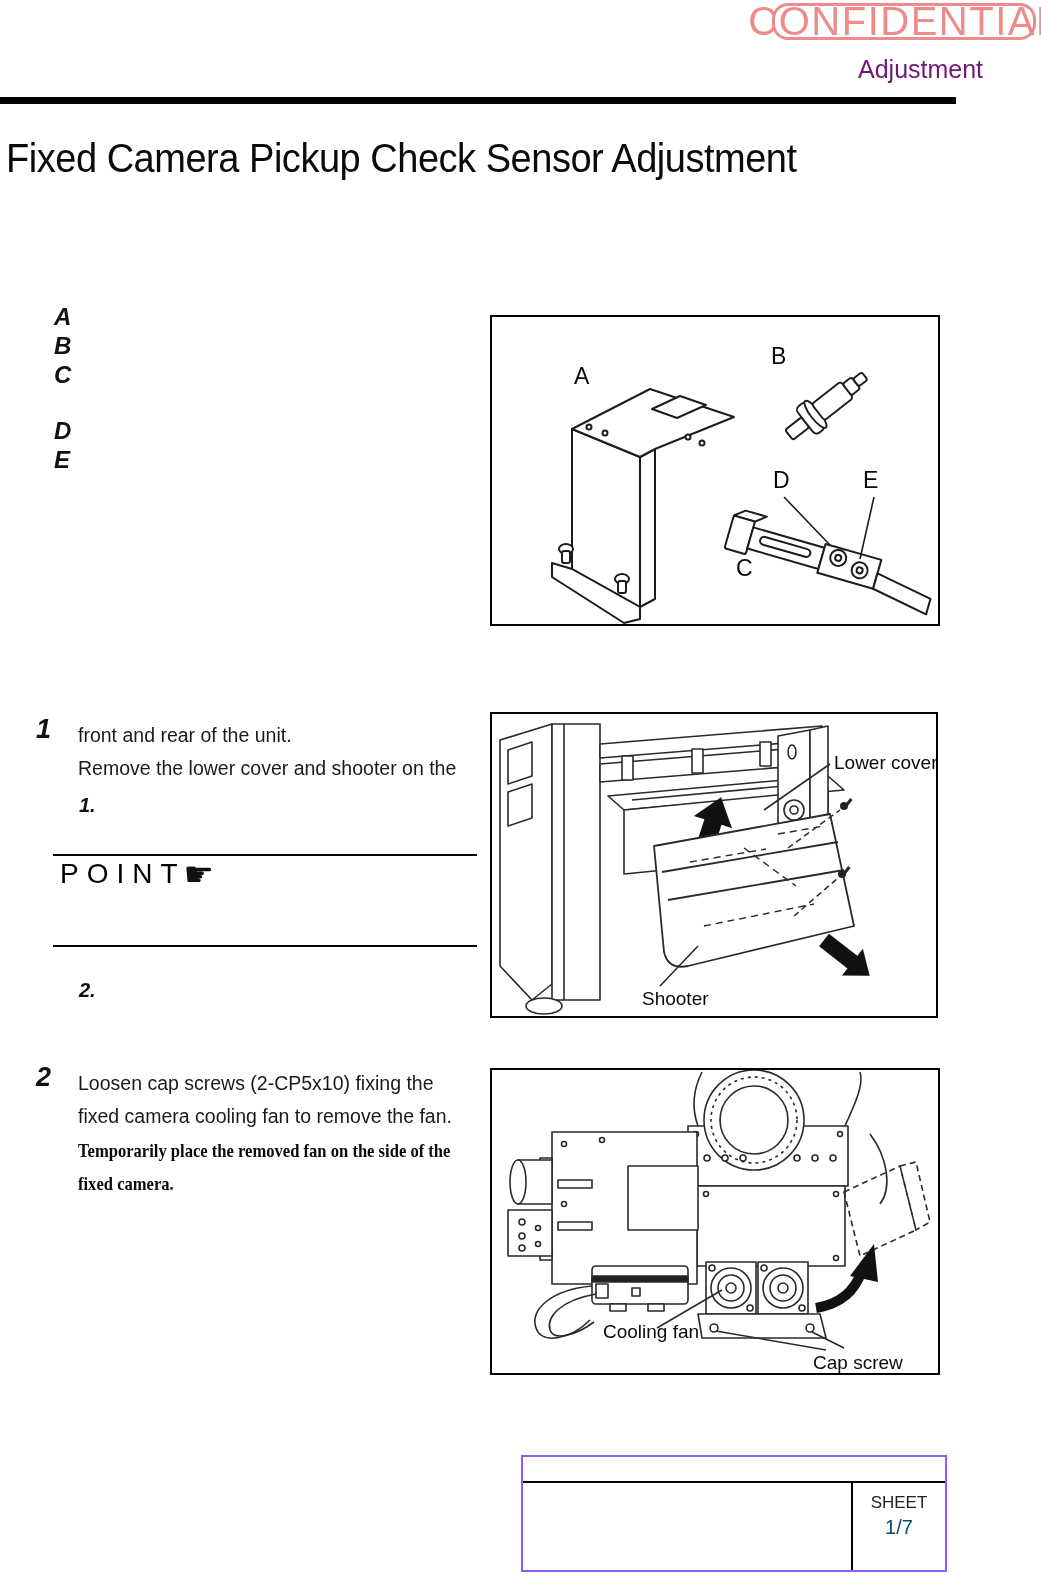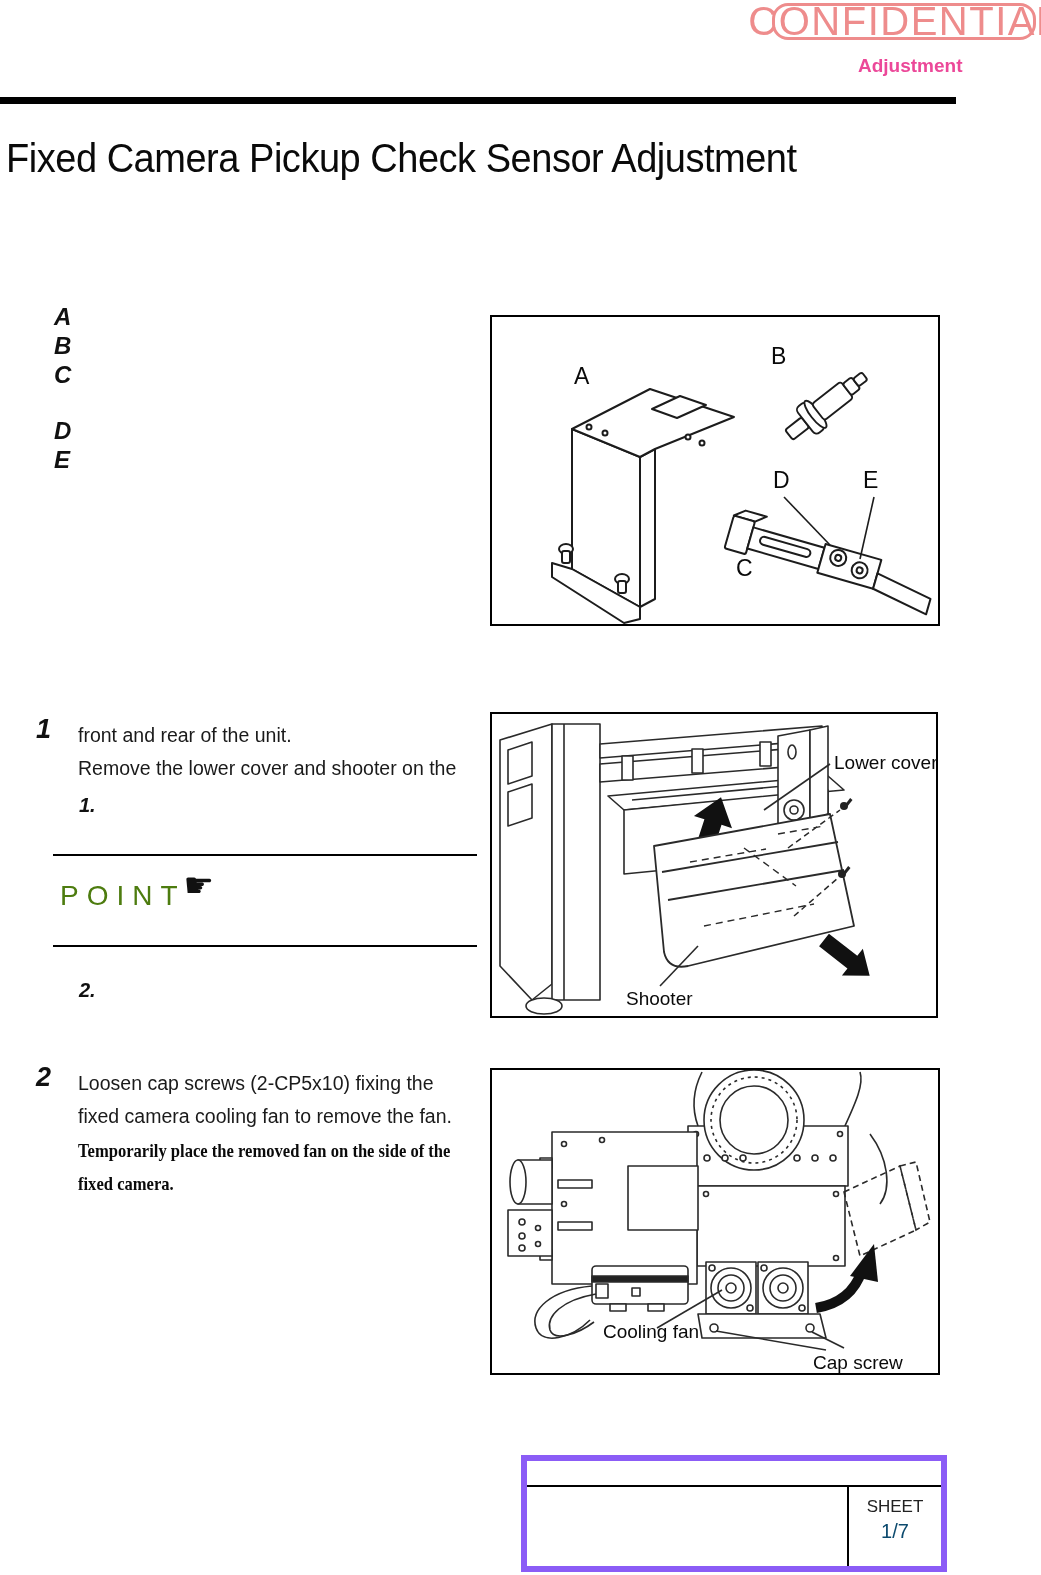--- a/index.html
+++ b/index.html
@@ -8,21 +8,21 @@
     position:relative; width:1041px; height:1575px; background:#ffffff;
     font-family:"Liberation Sans", sans-serif; color:#111; overflow:hidden;
   }
   
   .stamp {
     position:absolute; left:772px; top:3px; width:264px; height:37px;
     border:3px solid #ee8c8c; border-radius:16px; color:#ee8c8c;
     display:flex; align-items:center; justify-content:center;
     font-size:40px; letter-spacing:1.5px; white-space:nowrap;
   }
-  .section-label { position:absolute; left:858px; top:55px; font-size:19px; color:#ec4899;font-weight:bold; }
+  .section-label { position:absolute; left:858px; top:55px; font-size:25px; color:#701a75; }
   .top-rule { position:absolute; left:0; top:97px; width:956px; height:7px; background:#000; }
   .title {
     position:absolute; left:6px; top:136px; font-size:40px; font-weight:400;
     white-space:nowrap; transform:scaleX(0.95); transform-origin:0 0; color:#0a0a0a;
     letter-spacing:-0.5px;
   }
   
   .tool-list { position:absolute; left:54px; top:302px; }
   .tool-item { font-size:24px; font-weight:bold; font-style:italic; line-height:29px; }
   .tool-item.gap { margin-top:27px; }
@@ -33,47 +33,47 @@
   .fig3 { left:490px; top:1068px; width:450px; height:307px; }
   .figure svg { position:absolute; left:0; top:0; }
   .fig-label { position:absolute; font-size:23px; color:#0a0a0a; white-space:nowrap; }
   .fig-label.small { font-size:19px; }
   .lbl-a { left:82px;  top:46px; }
   .lbl-b { left:279px; top:26px; }
   .lbl-c { left:244px; top:238px; }
   .lbl-d { left:281px; top:150px; }
   .lbl-e { left:371px; top:150px; }
   .lbl-lower-cover { left:342px; top:38px; }
-  .lbl-shooter     { left:134px; top:274px; }
+  .lbl-shooter     { left:150px; top:274px; }
   .lbl-cooling-fan { left:67px;  top:251px;margin-left:44px; }
   .lbl-cap-screw   { left:321px; top:282px;text-align:center; }
   
   .step-num { position:absolute; font-size:27px; font-weight:bold; font-style:italic; }
   .step1-num { left:36px; top:714px; }
   .step2-num { left:36px; top:1062px; }
   .step-text { position:absolute; left:78px; font-size:19.5px; line-height:33px; color:#1a1a1a; white-space:nowrap; }
   .step1-text { top:719px; }
   .step2-text { top:1067px; }
   .substep { position:absolute; left:79px; font-size:20px; font-weight:bold; font-style:italic; }
   .substep-1 { top:794px; }
   .substep-2 { top:979px; }
   .point-rule { position:absolute; left:53px; width:424px; height:2px; background:#000; }
   .point-rule.top { top:854px; }
   .point-rule.bottom { top:945px; }
   .point-callout { position:absolute; left:60px; top:858px; display:flex; align-items:center; }
-  .point-label { font-size:28px; letter-spacing:8px; color:#4d7c0f;margin-top:22px; }
+  .point-label { font-size:28px; letter-spacing:8px; color:#000000; }
   .point-hand { font-family:"DejaVu Sans", sans-serif; font-size:34px; color:#111; margin-left:-2px; line-height:30px; }
   .step-note {
     position:absolute; left:78px; top:1134px;
     font-family:"Liberation Serif", serif; font-weight:bold; font-size:19.5px;
     line-height:33px; white-space:nowrap; transform:scaleX(0.85); transform-origin:0 0;
     color:#0a0a0a;
   }
   
-  .footer-table { position:absolute; left:521px; top:1455px; width:426px; height:117px; border:6px solid #8b5cf6; display:flex; flex-direction:column; }
+  .footer-table { position:absolute; left:521px; top:1455px; width:426px; height:117px; border:2px solid #8b5cf6; display:flex; flex-direction:column; }
   .ft-row1 { height:26px; border-bottom:2px solid #000; }
   .ft-row2 { flex:1; display:flex; }
   .ft-cell-main { flex:1; border-right:2px solid #000; }
   .ft-cell-sheet { width:92px; text-align:center; padding-top:8px; }
   .sheet-label { font-size:17px; line-height:24px; color:#222; }
   .sheet-value { font-size:20px; line-height:24px; color:#0c4a6e; }
 </style>
 </head>
 <body>
 

